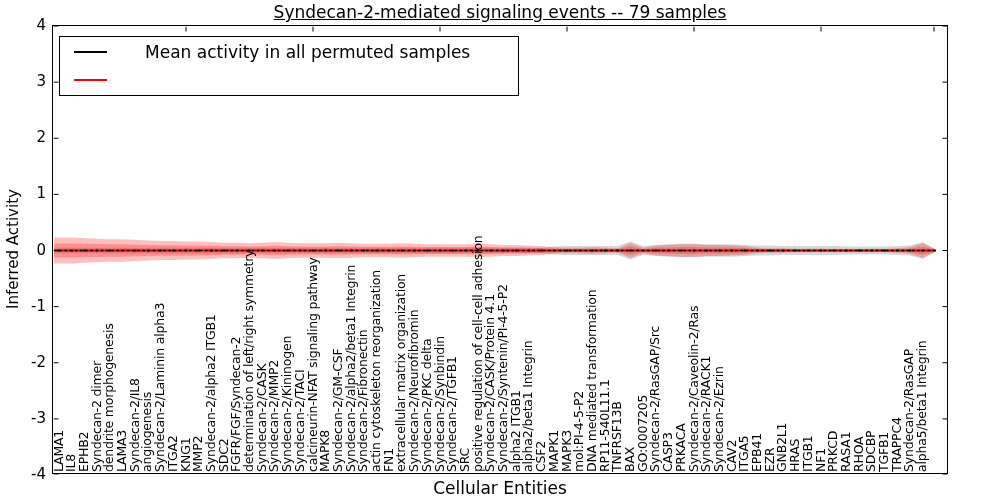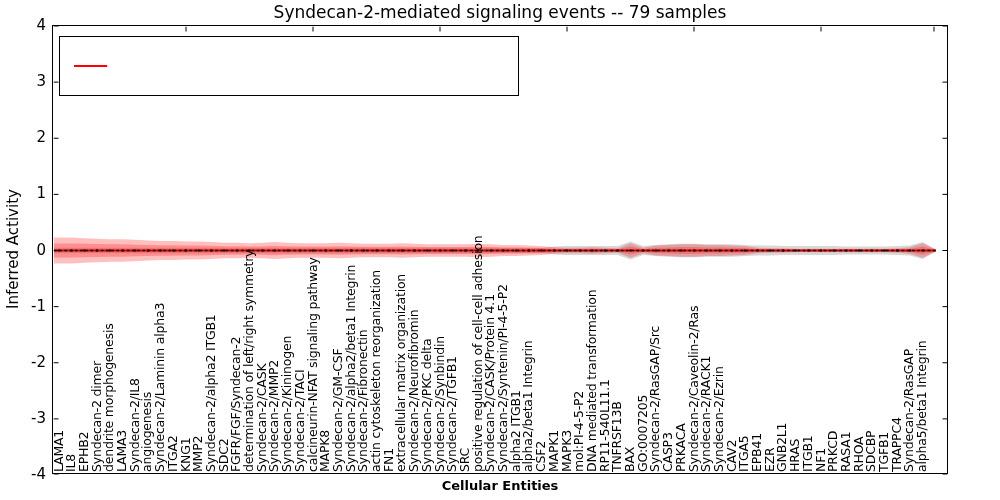--- a/index.html
+++ b/index.html
@@ -1,30 +1,30 @@
 <!DOCTYPE html>
 <html><head>
 <meta charset="utf-8">
 <style>
   html,body{margin:0;padding:0;background:#ffffff;}
   body{width:1000px;height:500px;position:relative;overflow:hidden;
        font-family:"DejaVu Sans","Liberation Sans",sans-serif;color:#000;}
   .title{position:absolute;top:2px;left:500px;transform:translateX(-50%);
-         font-size:17px;white-space:nowrap;}
+         font-size:17px;white-space:nowrap;text-decoration:underline;}
   .plot{position:absolute;left:52px;top:25px;width:896px;height:449px;
         border:1px solid #000;box-sizing:border-box;}
   .plot svg{position:absolute;left:0;top:0;}
   .ytick-label{position:absolute;width:34px;text-align:right;font-size:15px;
                line-height:18px;}
   .xlabel{position:absolute;white-space:nowrap;font-size:12.5px;line-height:13px;
           transform-origin:0 0;transform:rotate(-90deg);letter-spacing:-0.2px;}
   .ylab{position:absolute;left:13px;top:249px;
         transform:translate(-50%,-50%) rotate(-90deg);font-size:15px;white-space:nowrap;}
   .xlab{position:absolute;left:500px;top:478px;transform:translateX(-50%);
-        font-size:13px;white-space:nowrap;font-weight:bold;}
+        font-size:17px;white-space:nowrap;}
   .legend{position:absolute;left:59px;top:36px;width:460px;height:60px;
           border:1.5px solid #000;background:#fff;box-sizing:border-box;
           display:flex;flex-direction:column;justify-content:space-evenly;}
   .legend-row{display:flex;align-items:center;height:26px;}
   .legend-sample{width:33px;height:2px;margin-left:14px;flex:none;}
   .legend-text{margin-left:38px;font-size:17px;white-space:nowrap;}
 </style>
 </head>
 <body>
 
@@ -215,15 +215,19 @@
     <div class="xlabel" style="left: 851.6px; top: 472px;">RHOA</div>
     <div class="xlabel" style="left: 864.3px; top: 472px;">SDCBP</div>
     <div class="xlabel" style="left: 877px; top: 472px;">TGFB1</div>
     <div class="xlabel" style="left: 889.7px; top: 472px;">TRAPPC4</div>
     <div class="xlabel" style="left: 902.4px; top: 472px;">Syndecan-2/RasGAP</div>
     <div class="xlabel" style="left: 915.1px; top: 472px;">alpha5/beta1 Integrin</div>
   </div>
 
 <div class="legend">
   <div class="legend-row">
+    <div class="legend-sample" style="background: rgb(0, 0, 0);"></div>
+    <div class="legend-text">Mean activity in all permuted samples</div>
+  </div>
+  <div class="legend-row">
     <div class="legend-sample" style="background: rgb(255, 0, 0);"></div>
   </div>
 </div>
 
 </body></html>

